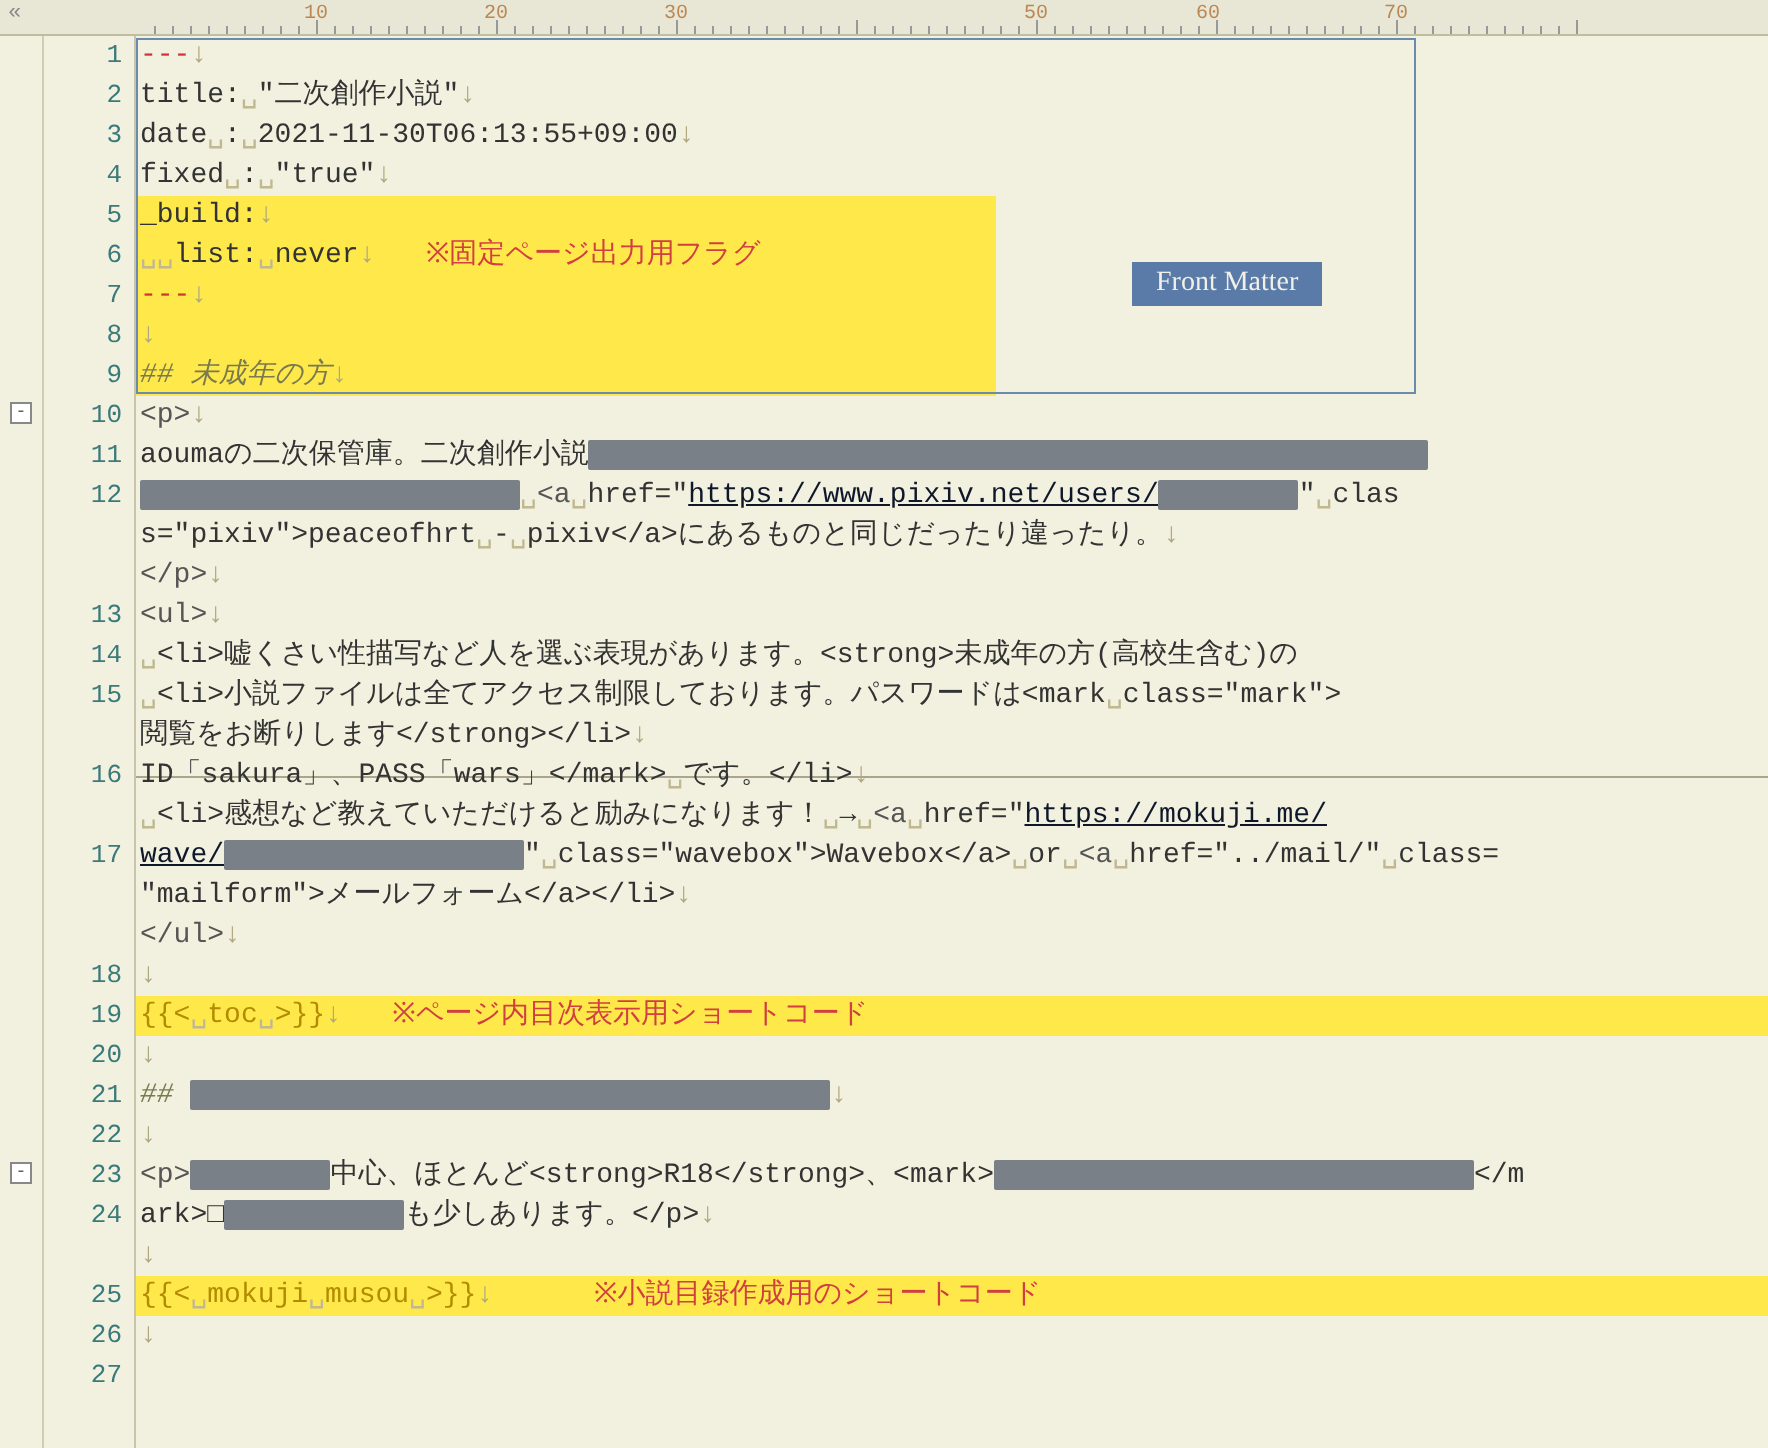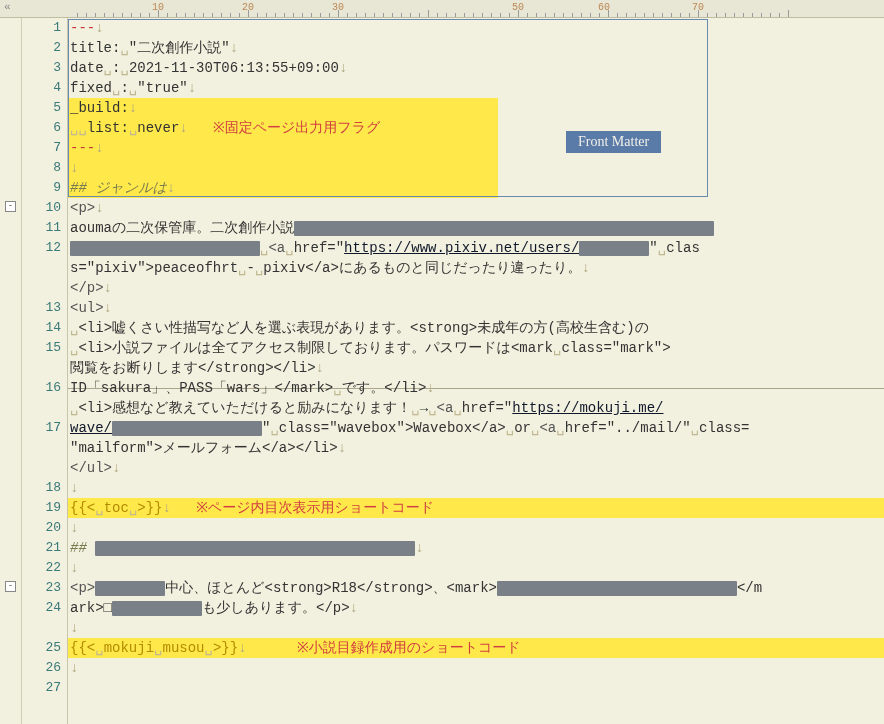--- a/index.html
+++ b/index.html
@@ -306,21 +306,21 @@
       <div class="line"><span>fixed</span><span class="ws">␣</span><span>:</span><span class="ws">␣</span><span>"true"</span><span class="eol">↓</span></div>
 
       <div class="line"><span>_build:</span><span class="eol">↓</span></div>
 
       <div class="line"><span class="ws">␣␣</span><span>list:</span><span class="ws">␣</span><span>never</span><span class="eol">↓</span>   <span class="annot-red">※固定ページ出力用フラグ</span></div>
 
       <div class="line"><span class="red">---</span><span class="eol">↓</span></div>
 
       <div class="line"><span class="eol">↓</span></div>
 
-      <div class="line"><span class="comment"><span>##</span> <span>ジャンルは</span></span><span class="eol">↓</span></div>
+      <div class="line"><span class="comment"><span>##</span> <span>未成年の方</span></span><span class="eol">↓</span></div>
 
       <div class="line"><span class="tag">&lt;p&gt;</span><span class="eol">↓</span></div>
 
       <div class="line"><span>aoumaの二次保管庫。二次創作小説</span><span class="redact" style="width:420px"></span></div>
 
       <div class="line wrap"><span class="redact" style="width:190px"></span><span class="ws">␣</span><span class="tag">&lt;a</span><span class="ws">␣</span><span>href="</span><span class="underline-link">https://www.pixiv.net/users/</span><span class="redact" style="width:70px"></span><span>"</span><span class="ws">␣</span><span>clas</span></div>
 
       <div class="line"><span>s="pixiv"&gt;peaceofhrt</span><span class="ws">␣</span><span>-</span><span class="ws">␣</span><span>pixiv&lt;/a&gt;にあるものと同じだったり違ったり。</span><span class="eol">↓</span></div>
       <div class="line"><span class="tag">&lt;/p&gt;</span><span class="eol">↓</span></div>
 

